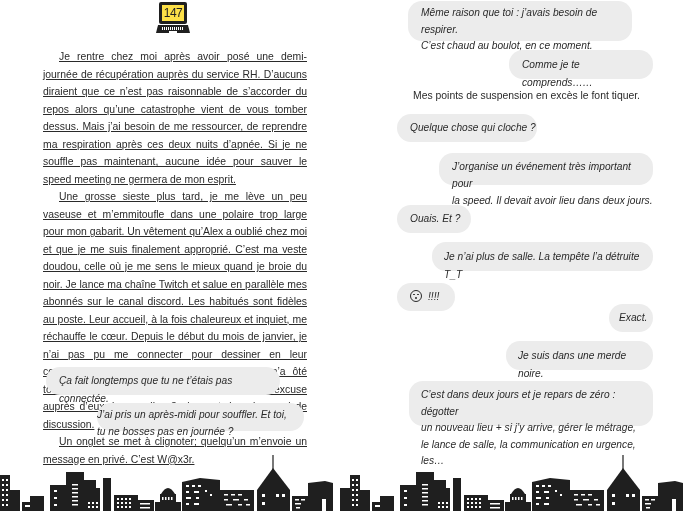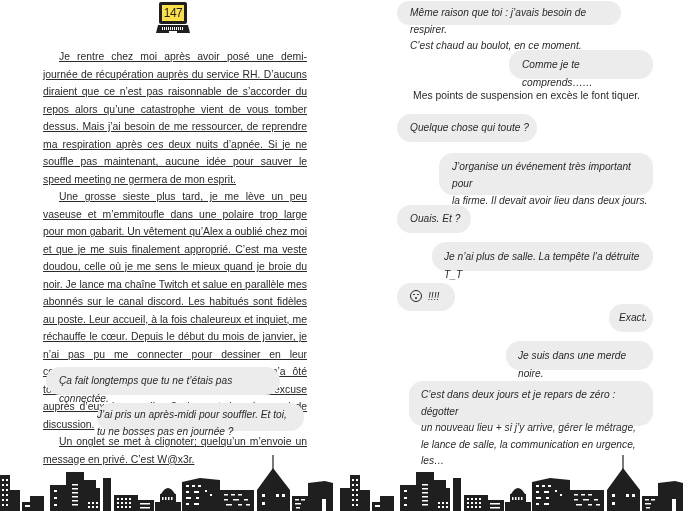--- a/index.html
+++ b/index.html
@@ -53,36 +53,36 @@
   <div class="bubble" style="left:46px; top:367px; width:234px; height:28px; padding:5px 0 0 13px;">
     <span>Ça fait longtemps que tu ne t’étais pas connectée.</span>
   </div>
   <div class="bubble" style="left:97px; top:403px; width:207px; height:28px; padding:3px 0 0 0; line-height:17px;">
     <span>J’ai pris un après-midi pour souffler. Et toi,</span>
     <span>tu ne bosses pas en journée ?</span>
   </div>
 </div>
 
 <div class="page page-right">
-  <div class="bubble" style="left:47px; top:1px; width:224px; height:24px; padding:4px 0 0 13px; line-height:16.5px;">
+  <div class="bubble" style="left:58px; top:1px; width:224px; height:40px; padding:4px 0 0 13px; line-height:16.5px;">
     <span>Même raison que toi : j’avais besoin de respirer.</span>
     <span>C’est chaud au boulot, en ce moment.</span>
   </div>
   <div class="bubble" style="left:159px; top:50px; width:144px; height:29px; padding:6px 0 0 13px;">
     <span>Comme je te comprends……</span>
   </div>
 
   <div class="narration" style="left:63px; top:90px;">Mes points de suspension en excès le font tiquer.</div>
 
   <div class="bubble" style="left:47px; top:114px; width:140px; height:28px; padding:5px 0 0 13px;">
-    <span>Quelque chose qui toute ?</span>
-  </div>
-  <div class="bubble" style="left:89px; top:153px; width:214px; height:42px; padding:5px 0 0 13px; line-height:17px;">
+    <span>Quelque chose qui cloche ?</span>
+  </div>
+  <div class="bubble" style="left:89px; top:153px; width:214px; height:32px; padding:5px 0 0 13px; line-height:17px;">
     <span>J’organise un événement très important pour</span>
-    <span>la firme. Il devait avoir lieu dans deux jours.</span>
+    <span>la speed. Il devait avoir lieu dans deux jours.</span>
   </div>
   <div class="bubble" style="left:47px; top:205px; width:74px; height:28px; padding:5px 0 0 13px;">
     <span>Ouais. Et ?</span>
   </div>
   <div class="bubble" style="left:82px; top:242px; width:221px; height:29px; padding:6px 0 0 12px;">
     <span>Je n’ai plus de salle. La tempête l’a détruite T_T</span>
   </div>
   <div class="bubble" style="left:47px; top:283px; width:58px; height:28px; padding:5px 0 0 13px;">
     <span style="display:inline-block; width:12px; height:12px; border:1.3px solid #2a2a2a; border-radius:50%; box-sizing:border-box; position:relative; vertical-align:-2px; margin-right:6px;">
       <span style="position:absolute; left:2px; top:2.5px; width:1.8px; height:1.8px; background:#2a2a2a; border-radius:50%;"></span>

